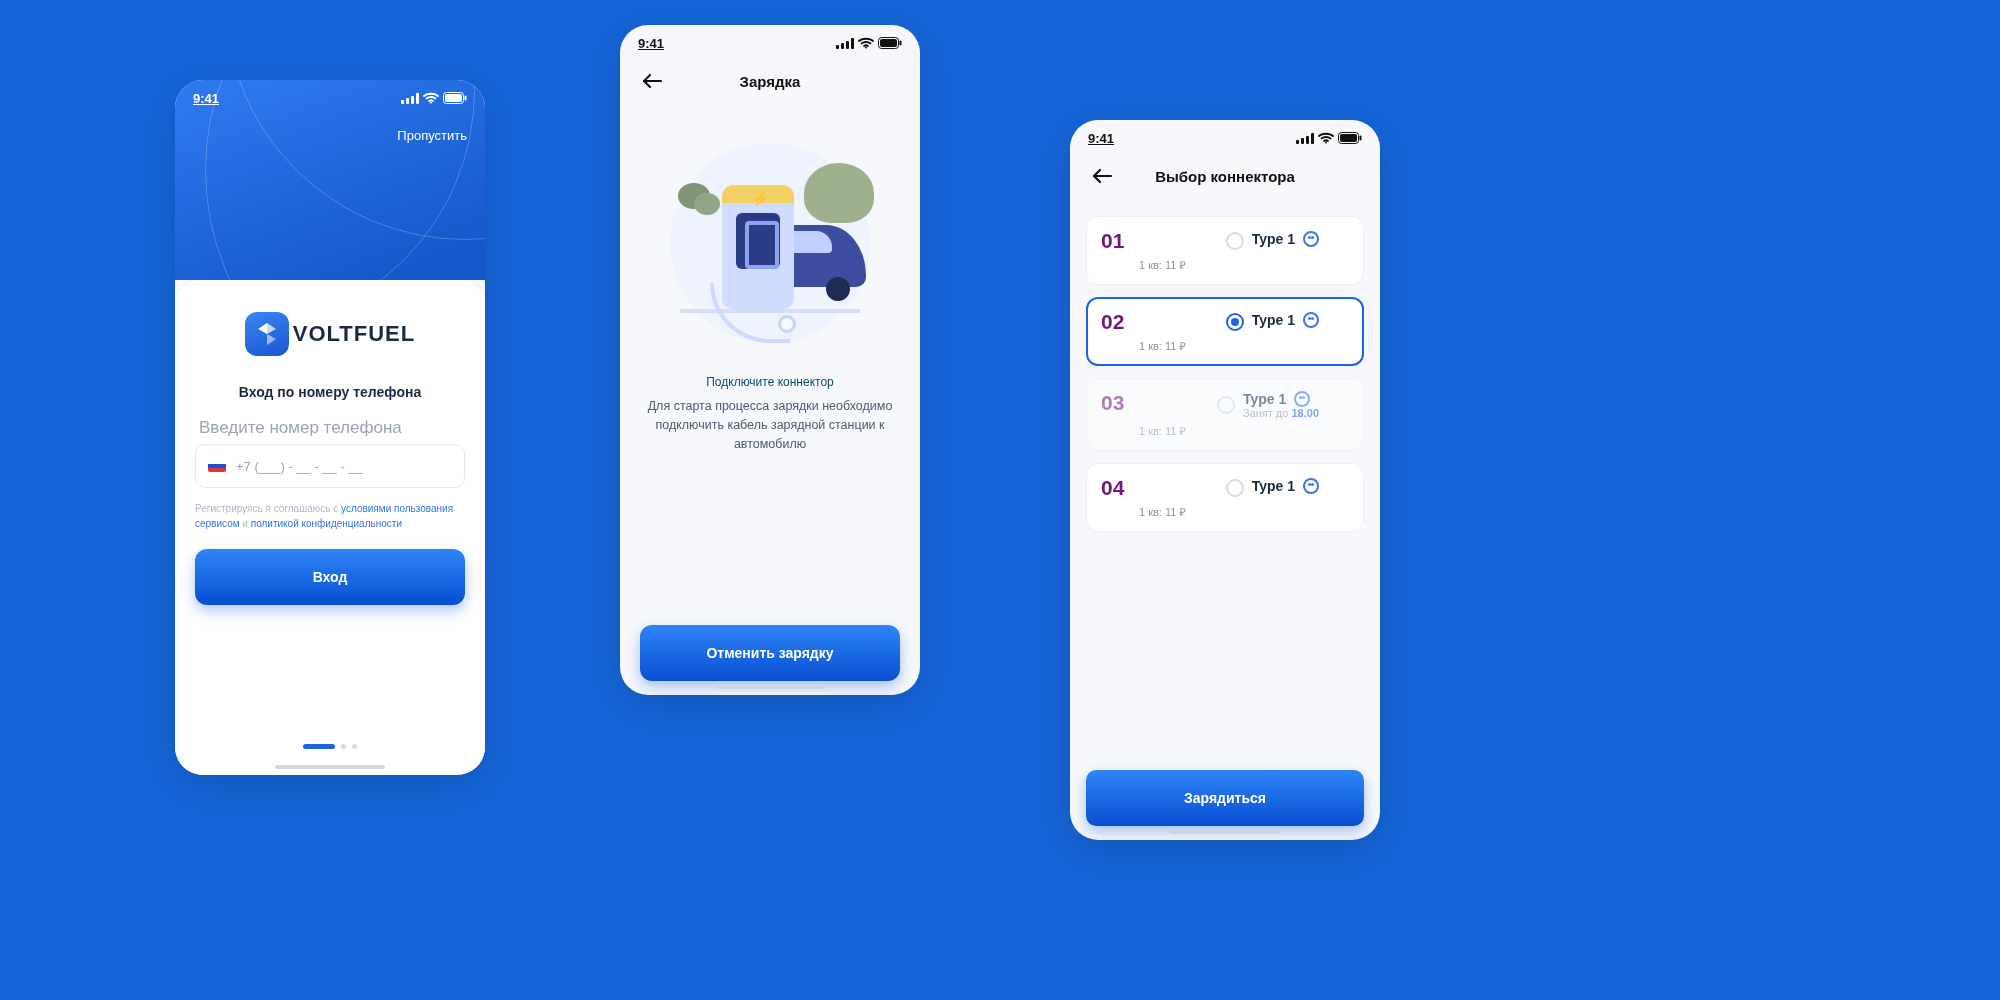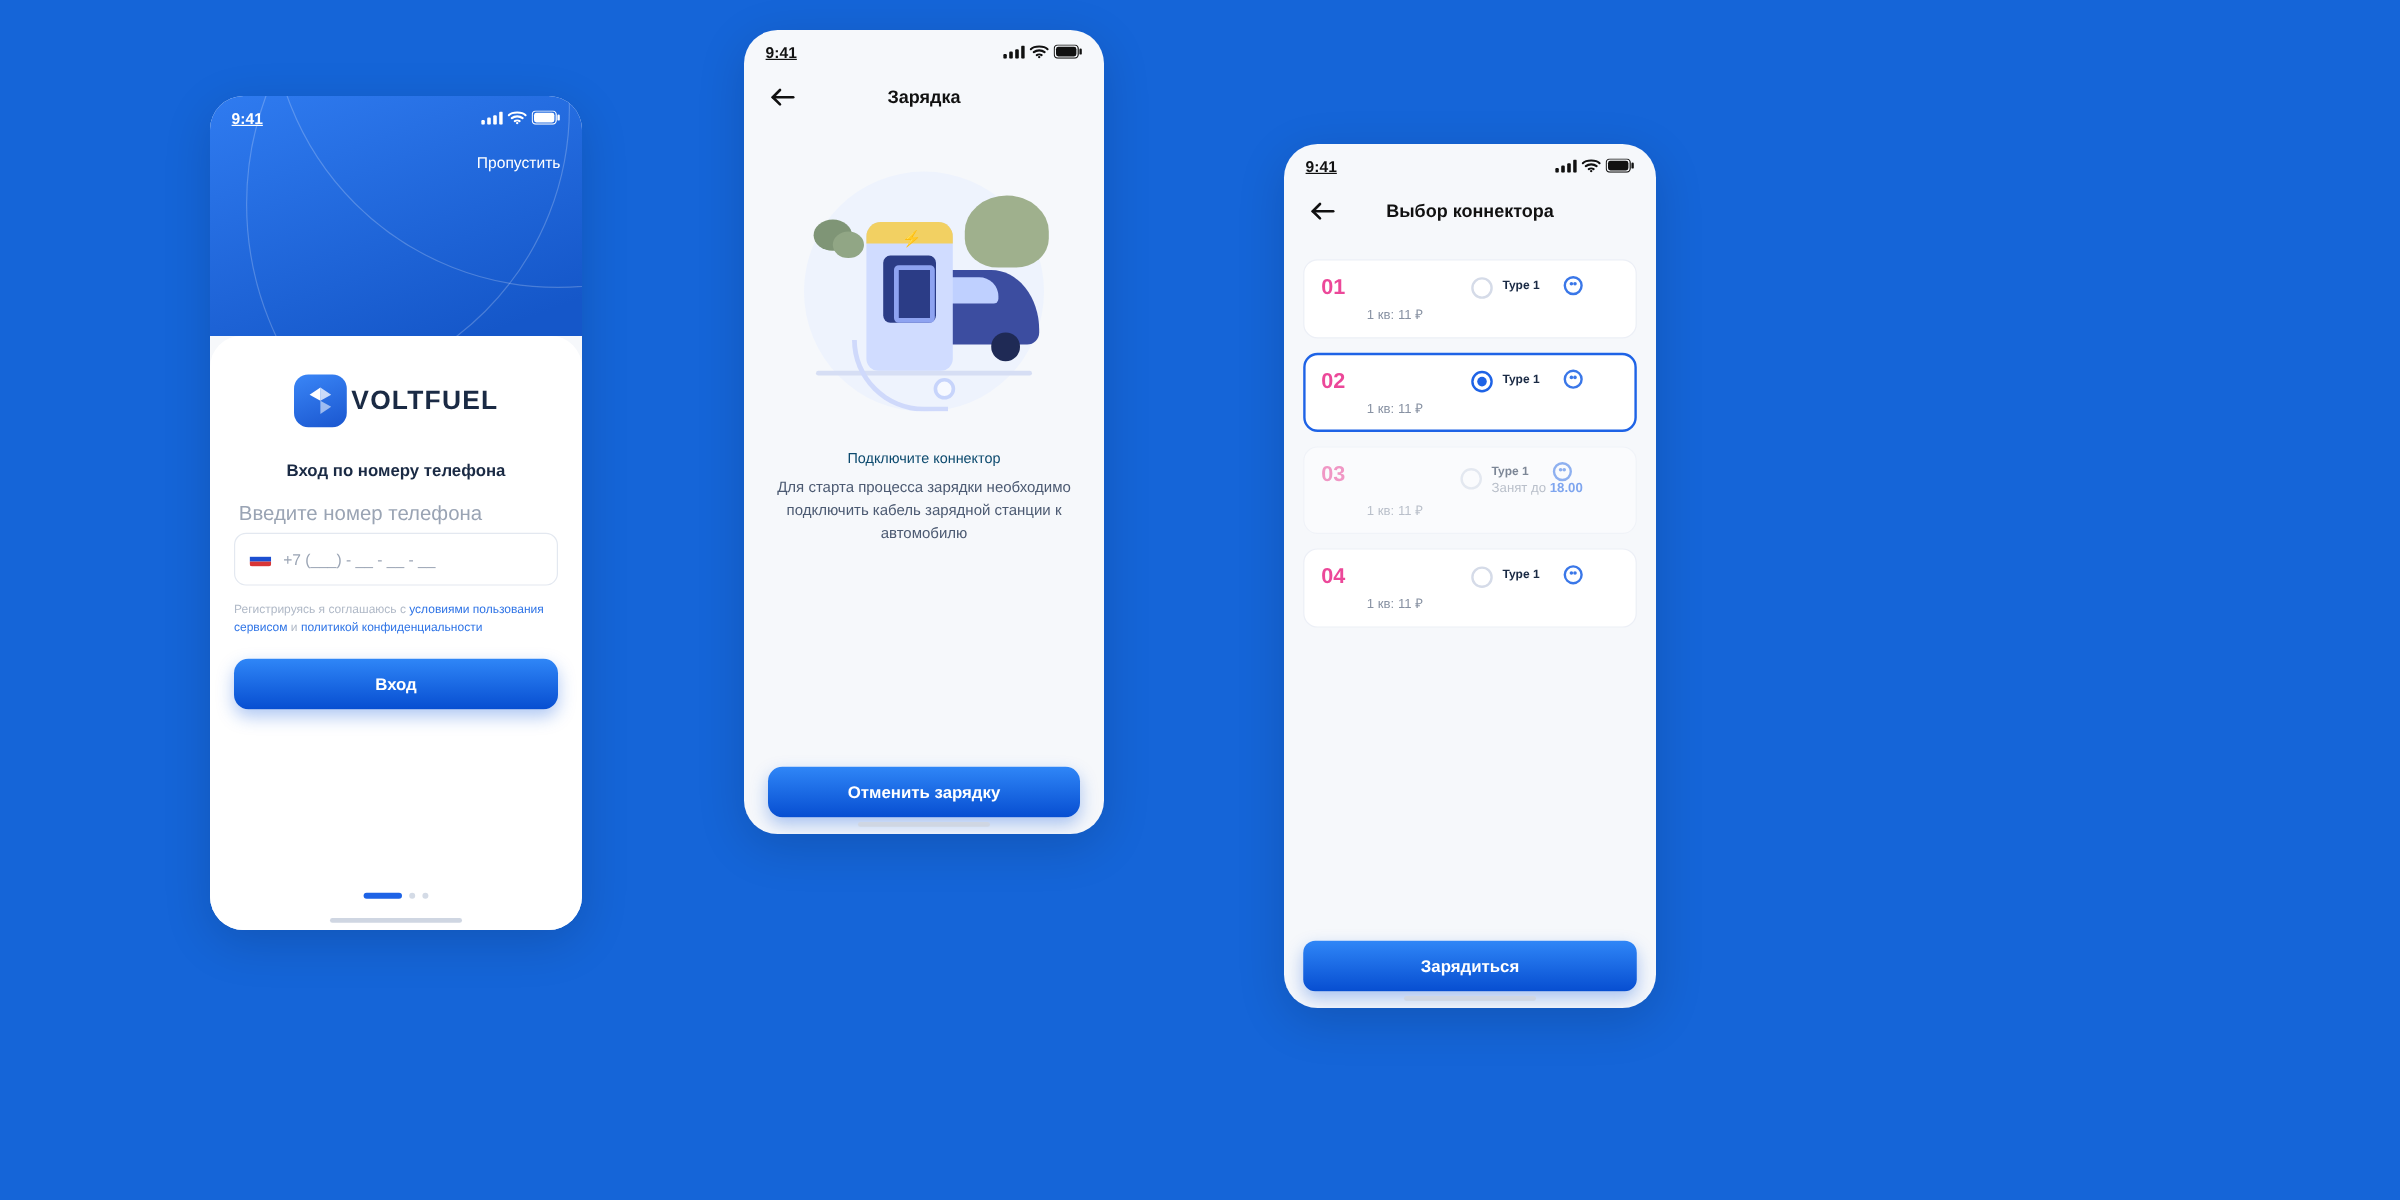--- a/index.html
+++ b/index.html
@@ -84,21 +84,21 @@
     width: 18px; height: 12px; border-radius: 2px; overflow: hidden;
     display: flex; flex-direction: column;
   }
   .flag-ru div { flex: 1; }
   .flag-ru .w { background:#fff; } .flag-ru .b { background:#1c4fd1;} .flag-ru .r { background:#d93636;}
 
   .consent { font-size: 10px; color: #b0b9c7; line-height: 1.45; margin-top: 14px; }
   .consent .lnk { color: #2f74e6; }
 
   .primary-btn {
-    height: 42px; border-radius: 12px; border: none; cursor: pointer;
+    height: 56px; border-radius: 12px; border: none; cursor: pointer;
     background: linear-gradient(180deg,#2f86f7,#074ed1);
     color: #fff; font-size: 14px; font-weight: 700;
     box-shadow: 0 6px 14px rgba(24,94,220,0.35);
   }
   .s1-cta { margin-top: 18px; width: 100%; }
 
   .dots { margin-top: auto; align-self: center; display: flex; gap: 6px; padding-bottom: 12px; }
   .dot  { width: 5px; height: 5px; border-radius: 3px; background: #d4dbe6; }
   .dot.active { width: 32px; background: #1e63e6; }
   .home-ind {
@@ -163,22 +163,22 @@
   .conn-list { display:flex; flex-direction:column; gap:12px; margin-top:6px; }
   .conn {
     background:#fff; border:1px solid #eceff6; border-radius:12px;
     padding:12px 14px; display:grid;
     grid-template-columns: 30px 1fr auto 22px;
     grid-template-rows:auto auto; column-gap:8px; align-items:center;
     cursor:pointer;
   }
   .conn.selected { border:2px solid #1e63e6; padding:11px 13px; }
   .conn.disabled { opacity:0.55; cursor:default; }
-  .conn-num { grid-row:1/3; font-size:18px; font-weight:700; color:#ec4899; align-self:start; }
-  .conn-name { font-size:10px; font-weight:800; color:#1a2a44; display:flex; align-items:center; gap:20px; }
+  .conn-num { grid-row:1/3; font-size:21px; font-weight:700; color:#701a75; align-self:start; }
+  .conn-name { font-size:14px; font-weight:800; color:#1a2a44; display:flex; align-items:center; gap:8px; }
   .conn-icon { width:16px; height:16px; border:2px solid #3a77e8; border-radius:50%; position:relative; }
   .conn-icon::before, .conn-icon::after { content:""; position:absolute; width:3px; height:3px; background:#3a77e8; border-radius:50%; top:3px; }
   .conn-icon::before { left:3px; } .conn-icon::after { right:3px; }
   .conn-sub { grid-column:2; font-size:11px; color:#8892a3; margin-top:4px; }
   .conn-extra { grid-column:3; grid-row:2; font-size:11px; color:#8892a3; }
   .conn-extra .t { color:#1e63e6; font-weight:700; }
   .radio { grid-row:1/3; width:18px; height:18px; border:2px solid #d5dbe8; border-radius:50%; justify-self:end; position:relative; }
   .conn.selected .radio { border-color:#1e63e6; }
   .conn.selected .radio::after { content:""; position:absolute; inset:3px; background:#1e63e6; border-radius:50%; }
 

